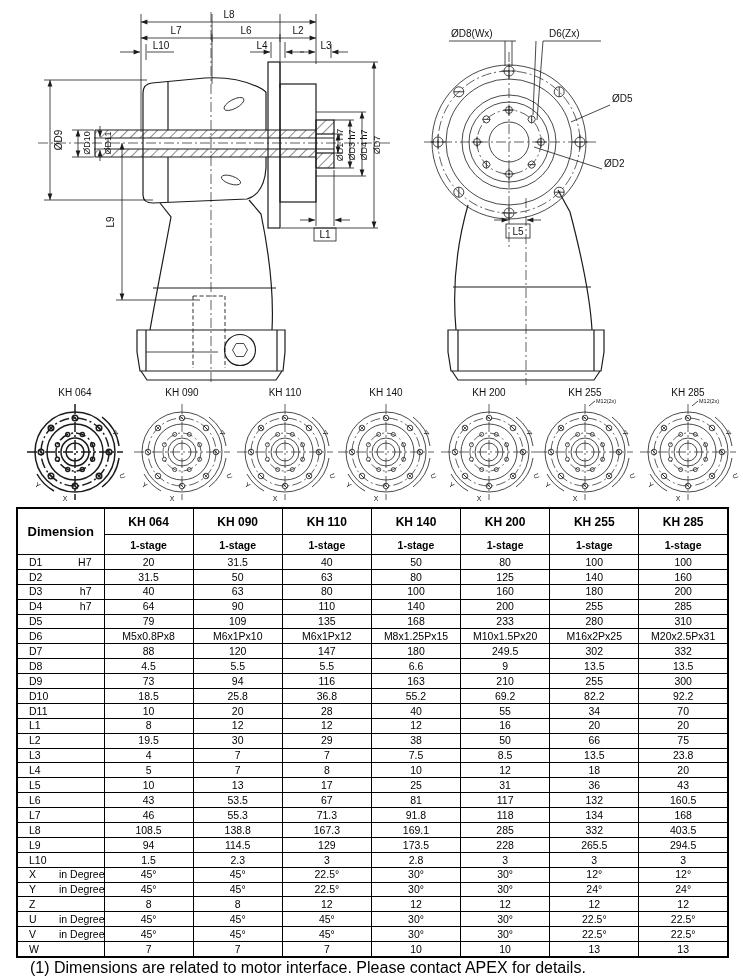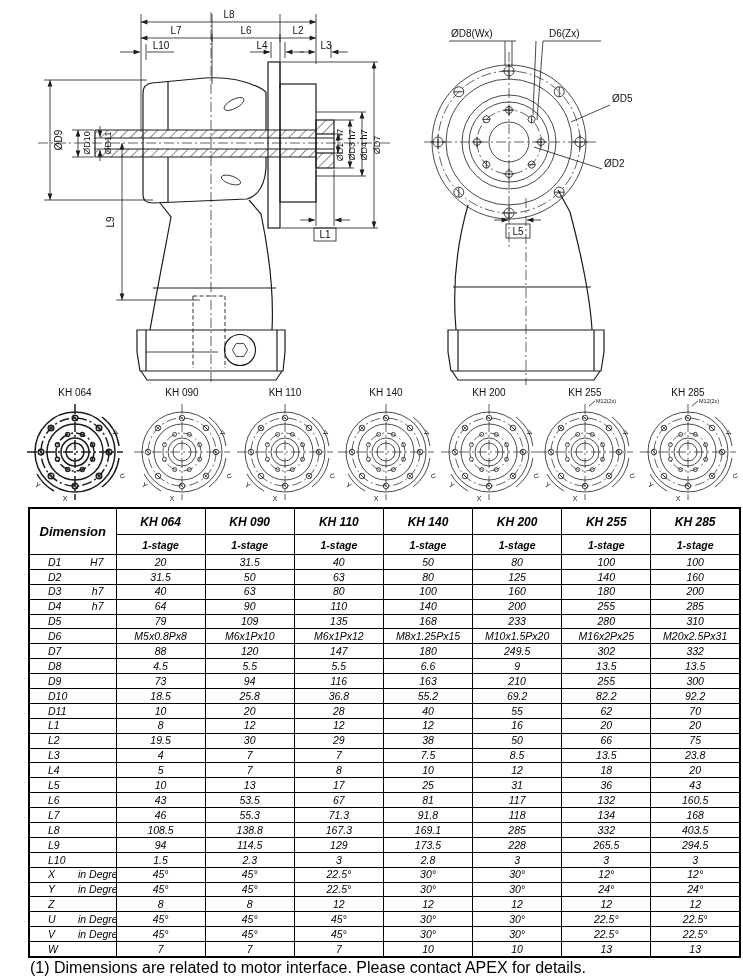--- a/index.html
+++ b/index.html
@@ -13,28 +13,28 @@
   .dt{font-size:10px;}
   .dts{font-size:9px;}
   #topdraw{position:absolute;left:0;top:0;}
   
   .fd{position:absolute;top:386px;}
   .fd .fl{font-size:10px;}
   .fd .fn{font-size:5.5px;}
   .fd .ag{font-size:7px;}
   .bd line,.bd circle,.bd path{stroke-width:1.5;}
   
-  #tblwrap{position:absolute;left:28px;top:507px;width:713px;font-style:italic;}
+  #tblwrap{position:absolute;left:16px;top:507px;width:713px;}
   table{border-collapse:collapse;width:713px;table-layout:fixed;border:2px solid #000;}
   th,td{border:1px solid #000;overflow:hidden;white-space:nowrap;}
   th.dim{font-size:13px;font-weight:bold;text-align:center;}
   th.model{font-size:12px;font-weight:bold;text-align:center;height:23px;}
   th.stage{font-size:10.5px;font-weight:bold;text-align:center;height:17px;margin-top:24px;}
   td.dv{font-size:10.5px;text-align:center;height:13.9px;padding:0;line-height:1;}
-  td.rl{font-size:10.5px;text-align:left;padding:0 4px 0 18px;line-height:1;}
+  td.rl{font-size:10.5px;text-align:left;padding:0 4px 0 11px;line-height:1;}
   .rk{display:inline-block;min-width:24px;}
   .rq{margin-left:6px;}
   .rqr{float:right;margin-right:8px;}
   #footnote{position:absolute;left:30px;top:959px;font-size:16px;}
 </style>
 </head>
 <body>
 
 <svg id="topdraw" width="743" height="386" viewBox="0 0 743 386">
   <defs>
@@ -704,21 +704,21 @@
           <td class="dv">82.2</td>
           <td class="dv">92.2</td>
         </tr>
         <tr>
           <td class="rl"><span class="rk">D11</span></td>
           <td class="dv">10</td>
           <td class="dv">20</td>
           <td class="dv">28</td>
           <td class="dv">40</td>
           <td class="dv">55</td>
-          <td class="dv">62</td>
+          <td class="dv">34</td>
           <td class="dv">70</td>
         </tr>
         <tr>
           <td class="rl"><span class="rk">L1</span></td>
           <td class="dv">8</td>
           <td class="dv">12</td>
           <td class="dv">12</td>
           <td class="dv">12</td>
           <td class="dv">16</td>
           <td class="dv">20</td>

